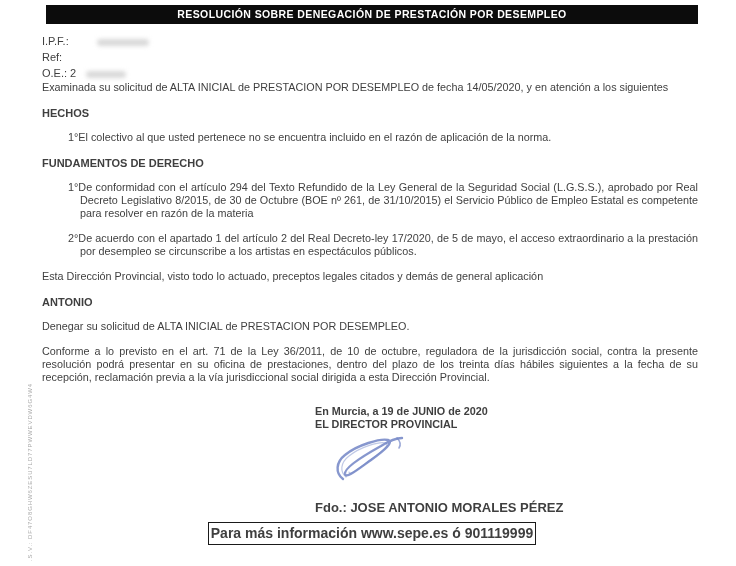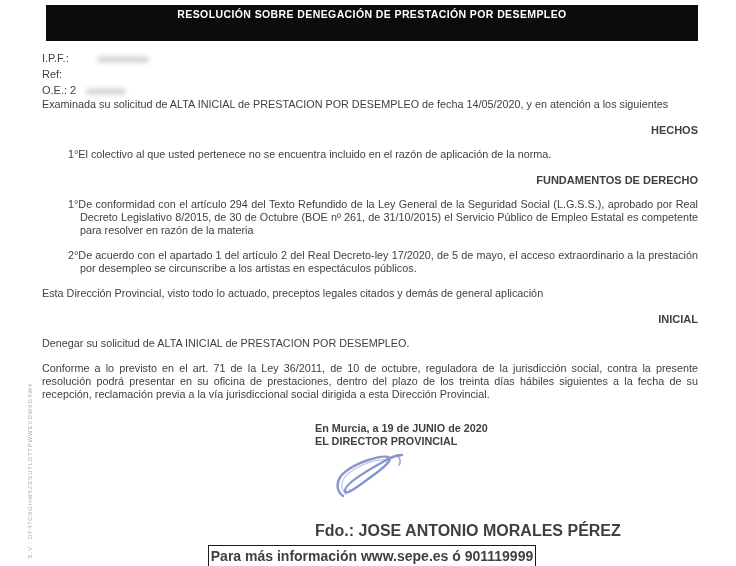--- a/index.html
+++ b/index.html
@@ -13,59 +13,59 @@
   }
   .content{
     position:relative;
     padding:5px 38px 0 42px;
   }
   
   .title-bar{
     margin-left:4px;
     background:#0c0c0c;
     color:#ffffff;
-    height:36px;
+    height:19px;
     line-height:19px;
     text-align:center;
     font-weight:bold;
     font-size:10.5px;
     letter-spacing:0.4px;
   }
   .ref-block{margin-top:9px;font-size:11px;line-height:16px;}
   .ref-line{white-space:nowrap;}
   .smudge{
     display:inline-block;vertical-align:middle;
     background:#d9d9d9;filter:blur(2px);border-radius:4px;
   }
   .smudge.ipf{width:52px;height:7px;margin-left:28px;}
   .smudge.oe{width:40px;height:7px;margin-left:10px;}
   .para{font-size:10.8px;line-height:13px;}
   .intro{margin-top:0;}
   .heading{
     margin-top:13px;
-    text-align:right;
+    text-align:left;
     font-weight:bold;
     font-size:11px;
   }
   .num-item{
     margin-top:12px;
     padding-left:38px;
     text-indent:-12px;
     text-align:justify;
   }
   .num-item .num{font-size:10.8px;}
   .plain{margin-top:12px;}
   .justified{text-align:justify;}
   .sign-block{
     margin-top:21px;
     margin-left:273px;
     font-size:10.8px;line-height:13px;font-weight:bold;
   }
   .sig-wrap{margin-left:16px;margin-top:4px;height:52px;}
-  .fdo{margin-top:20px;font-size:16px;}
+  .fdo{margin-top:14px;font-size:13px;}
   .footer-box{
     margin:8px 0 0 166px;
     width:326px;
     border:1.5px solid #1a1a1a;
     text-align:center;
     font-weight:bold;
     font-size:14px;
     padding:2px 0 3px 0;
   }
   .csv-vertical{
@@ -108,21 +108,21 @@
     <div class="para num-item">
       <span class="num">1°</span><span>De conformidad con el artículo 294 del Texto Refundido de la Ley General de la Seguridad Social (L.G.S.S.), aprobado por Real Decreto Legislativo 8/2015, de 30 de Octubre (BOE nº 261, de 31/10/2015) el Servicio Público de Empleo Estatal es competente para resolver en razón de la materia</span>
     </div>
 
     <div class="para num-item">
       <span class="num">2°</span><span>De acuerdo con el apartado 1 del artículo 2 del Real Decreto-ley 17/2020, de 5 de mayo, el acceso extraordinario a la prestación por desempleo se circunscribe a los artistas en espectáculos públicos.</span>
     </div>
 
     <div class="para plain">Esta Dirección Provincial, visto todo lo actuado, preceptos legales citados y demás de general aplicación</div>
 
-    <div class="heading">INICIAL</div>
+    <div class="heading">ANTONIO</div>
 
     <div class="para plain">Denegar su solicitud de ALTA INICIAL de PRESTACION POR DESEMPLEO.</div>
 
     <div class="para plain justified">Conforme a lo previsto en el art. 71 de la Ley 36/2011, de 10 de octubre, reguladora de la jurisdicción social, contra la presente resolución podrá presentar en su oficina de prestaciones, dentro del plazo de los treinta días hábiles siguientes a la fecha de su recepción, reclamación previa a la vía jurisdiccional social dirigida a esta Dirección Provincial.</div>
 
     <div class="sign-block">
       <div>En Murcia, a 19 de JUNIO de 2020</div>
       <div>EL DIRECTOR PROVINCIAL</div>
       <div class="sig-wrap">
         <svg width="82" height="52" viewBox="0 0 82 52">

